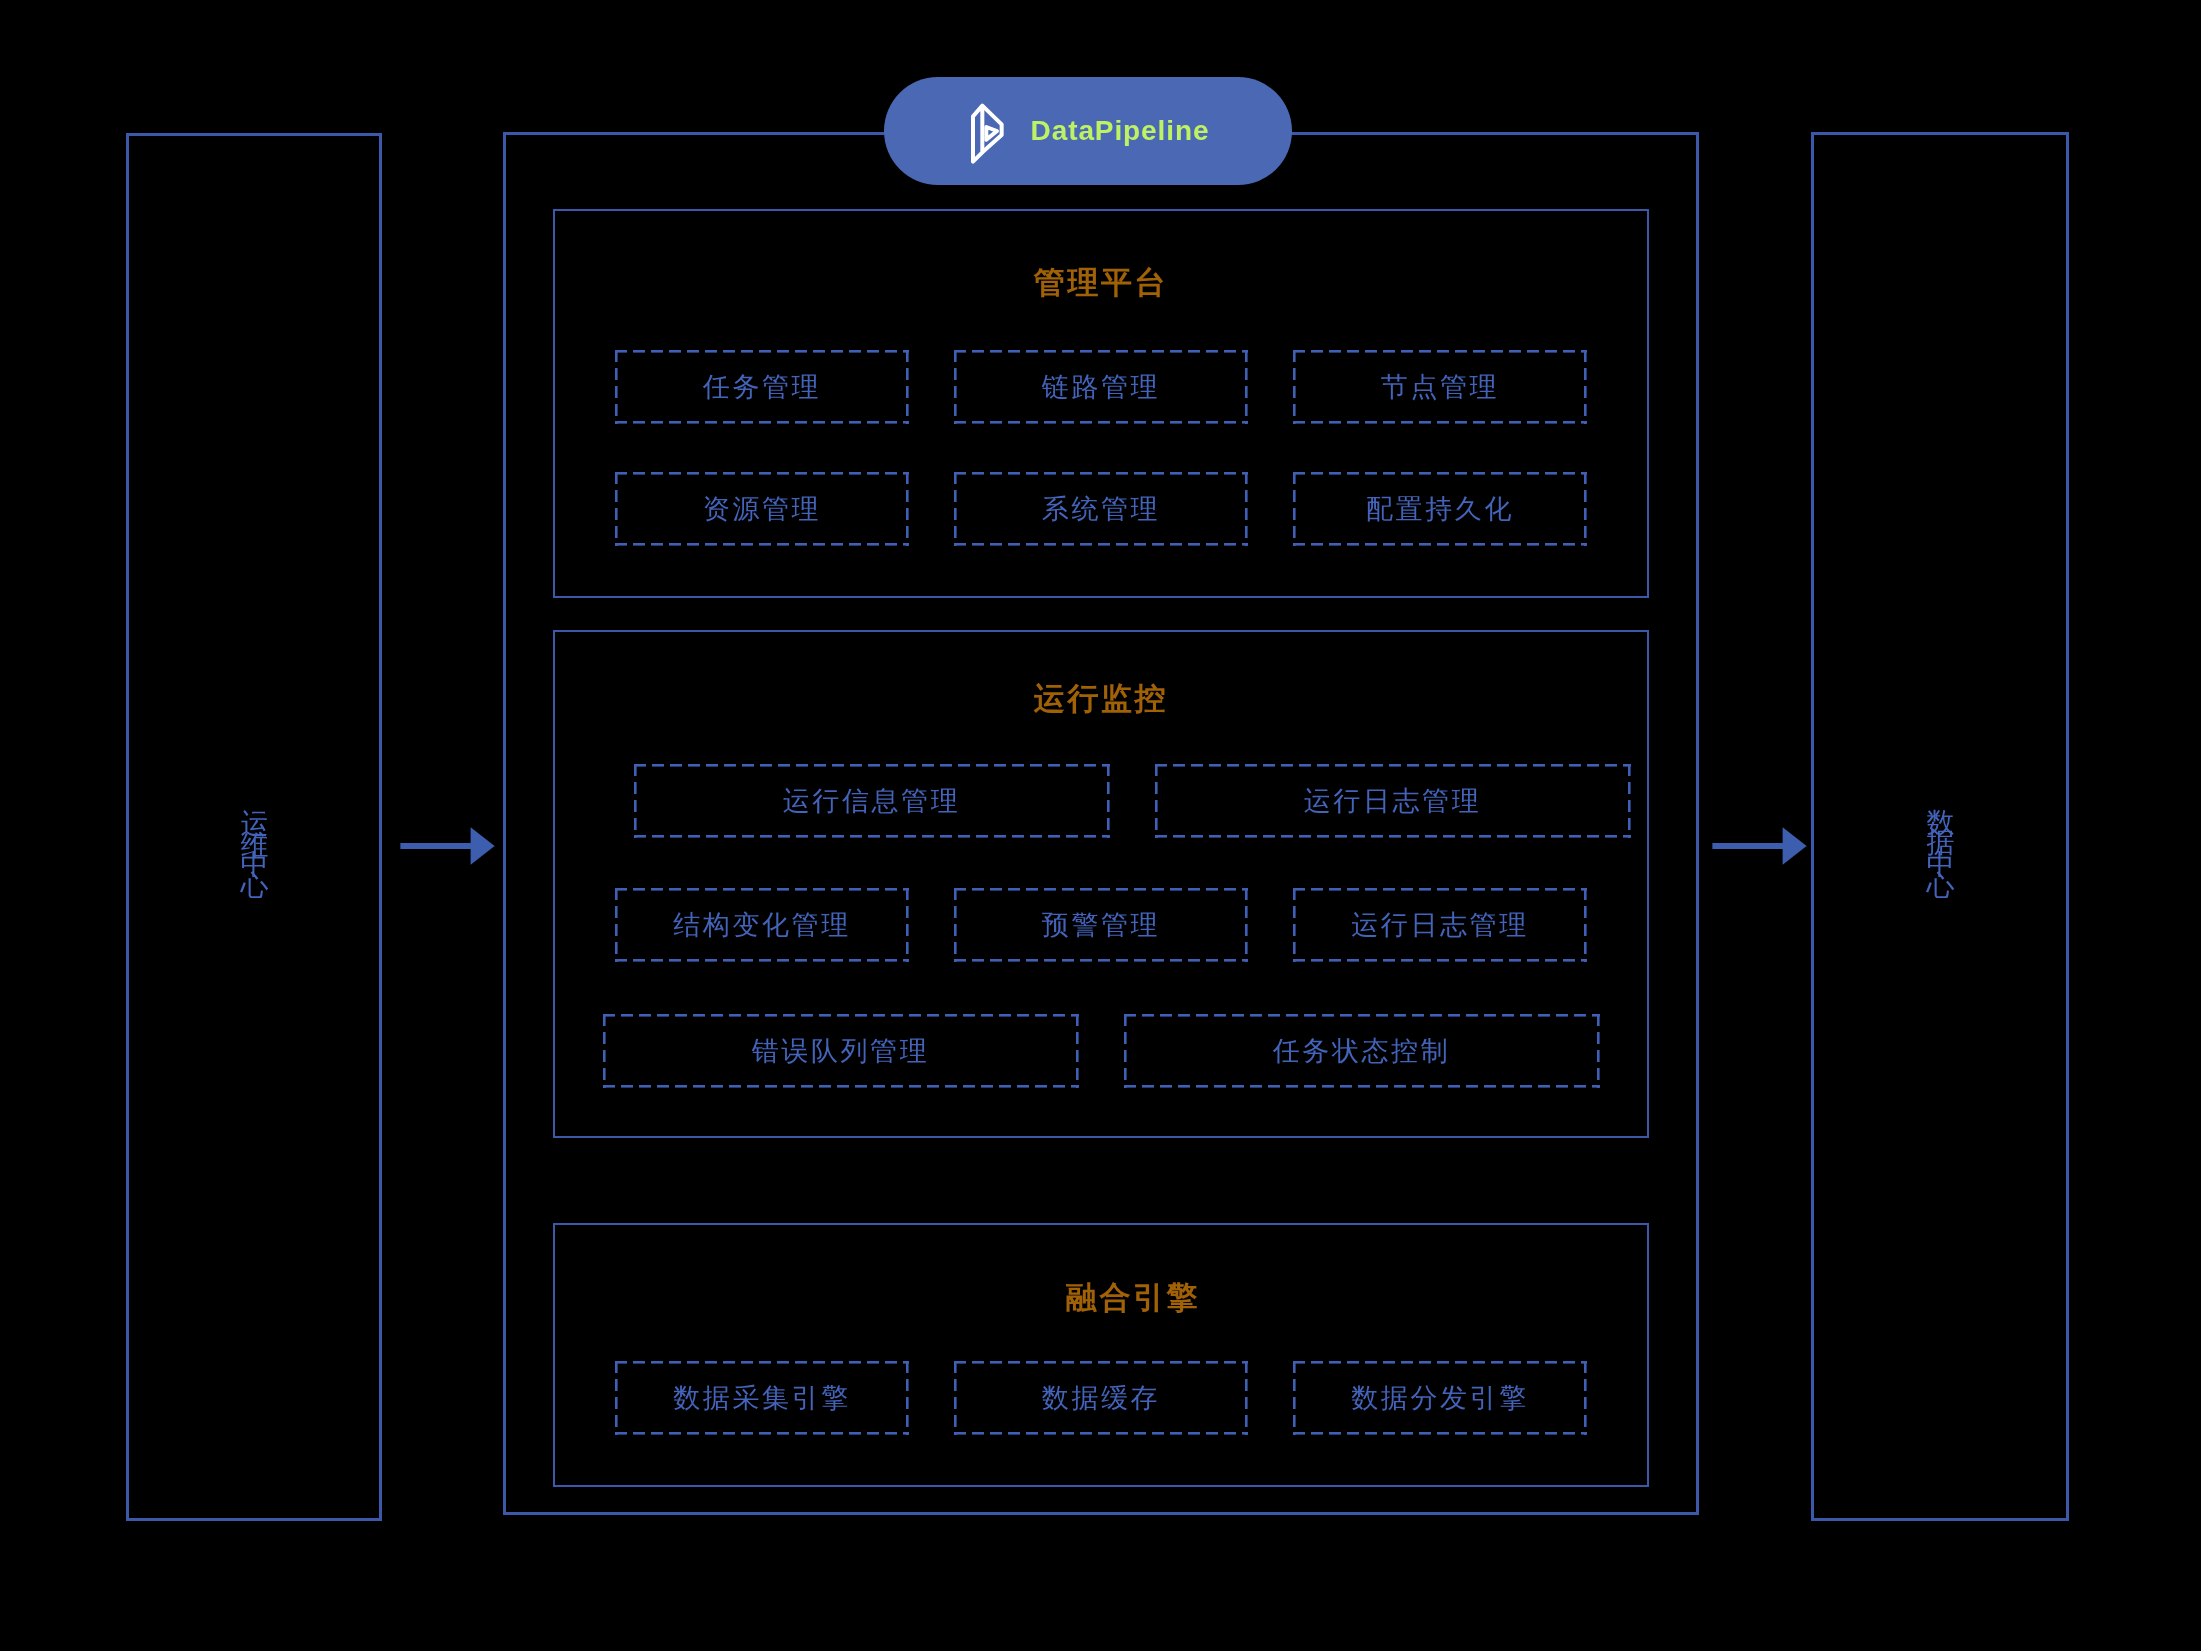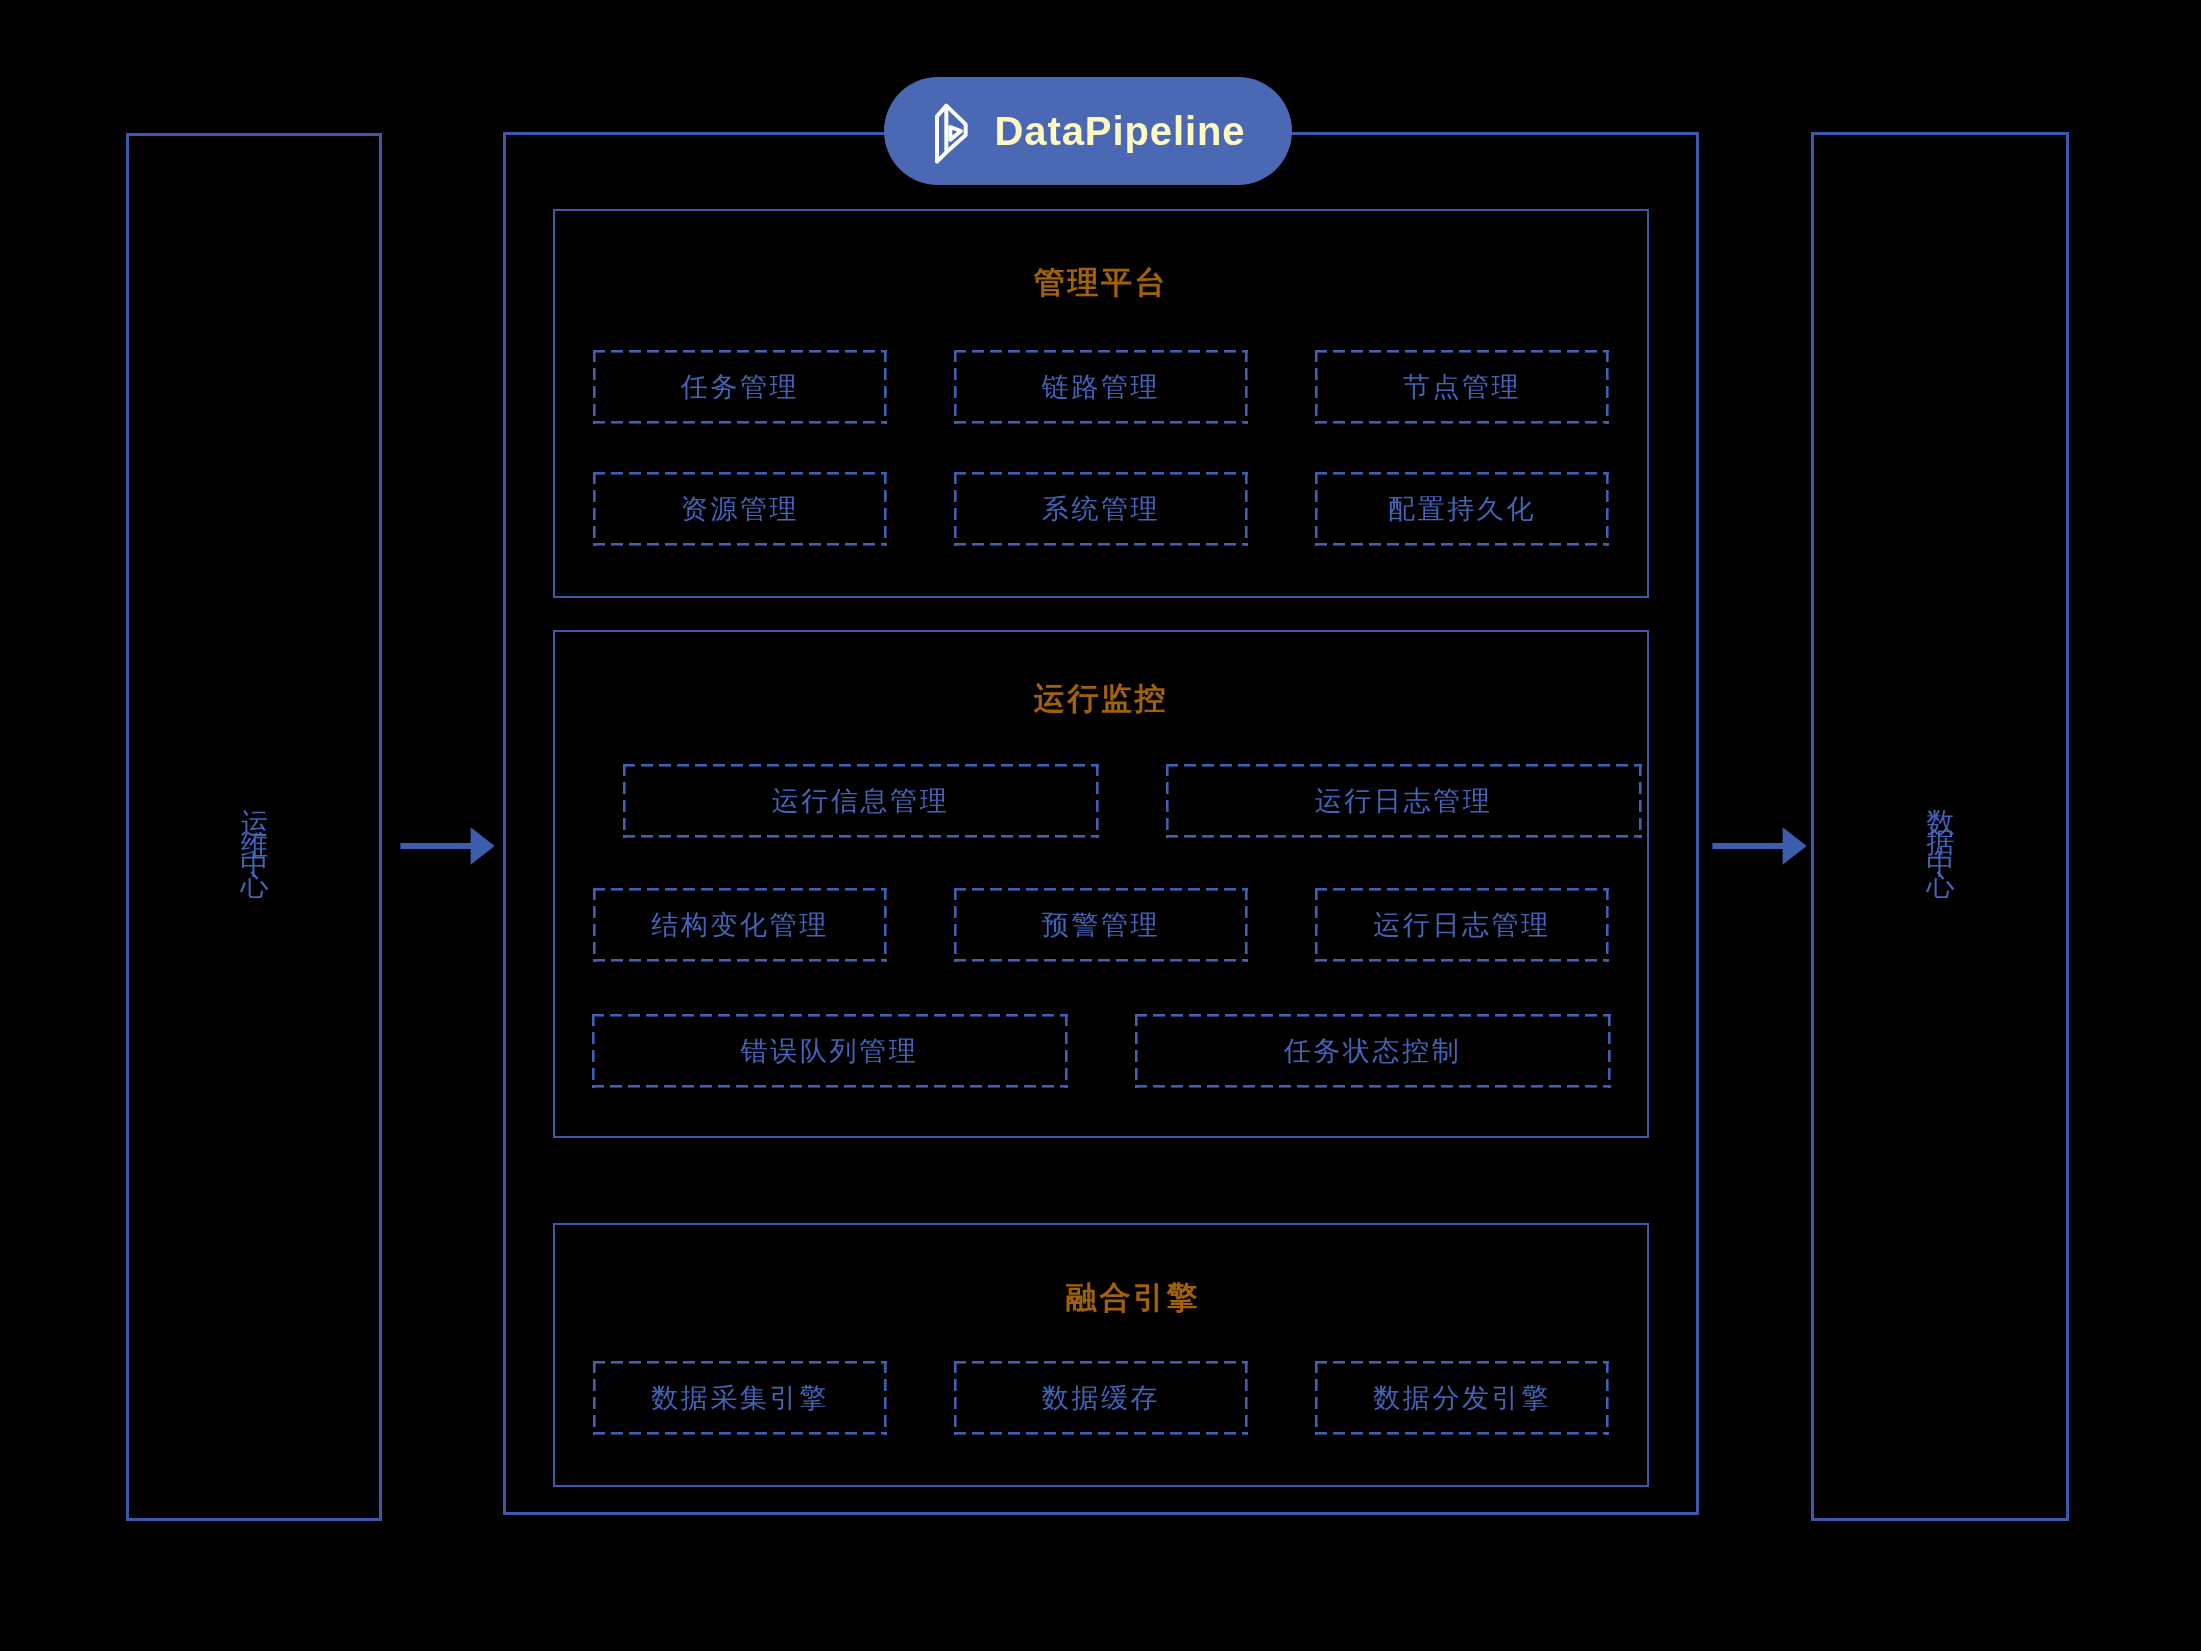--- a/index.html
+++ b/index.html
@@ -53,22 +53,22 @@
     width: 408px; height: 108px;
     background: #4a68b3;
     border-radius: 54px;
     display: flex;
     align-items: center;
     justify-content: center;
     gap: 24px;
     z-index: 3;
   }
   .pill .brand-text {
-    color: #fef9c3;
-    font-size: 40px;
+    color: #bef264;
+    font-size: 28px;
     font-weight: 600;
     letter-spacing: 0.9px;
   }
 
   
   .section {
     position: absolute;
     left: 553px;
     width: 1096px;
     box-sizing: border-box;
@@ -89,21 +89,21 @@
   }
   .s1 .section-title { top: 51px; }
   .s2 .section-title { top: 46px; }
   .s3 .section-title { top: 52px; padding-left: 32px; }
 
   .row {
     position: absolute;
     left: 0; width: 100%;
     display: flex;
     justify-content: center;
-    gap: 67px;
+    gap: 45px;
   }
   .s1 .row.r1 { top: 139px; }
   .s1 .row.r2 { top: 261px; }
   .s2 .row.r1 { top: 132px; padding-left: 31px; }
   .s2 .row.r2 { top: 256px; }
   .s2 .row.r3 { top: 382px; }
   .s3 .row.r1 { top: 136px; }
 
   
   .item {

